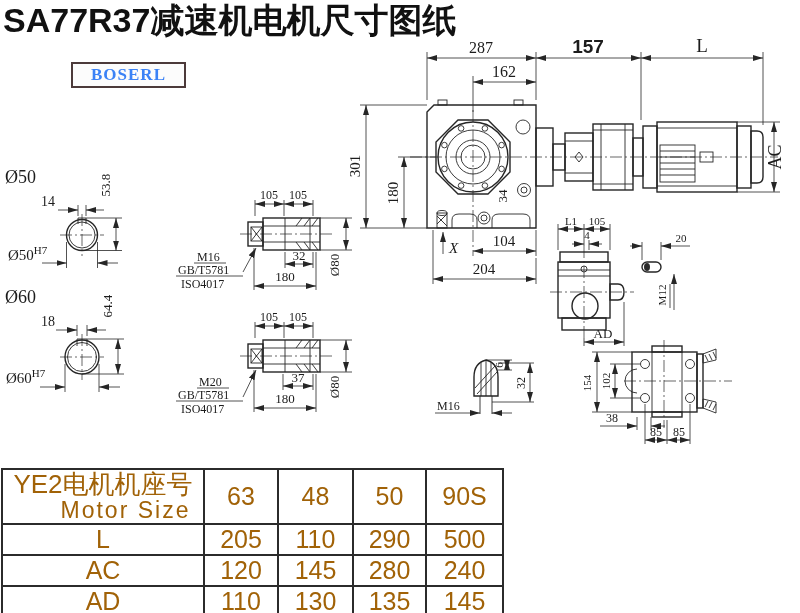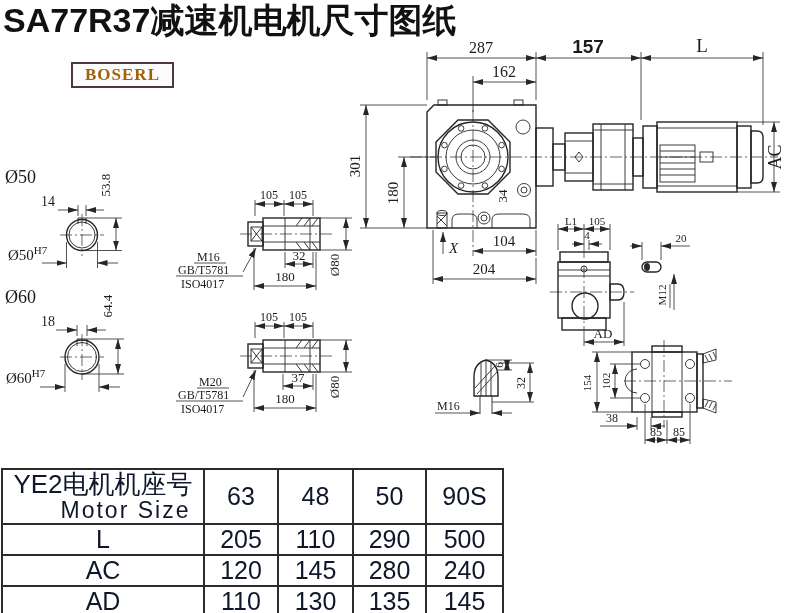--- a/index.html
+++ b/index.html
@@ -1,37 +1,37 @@
 <!DOCTYPE html>
 <html><head>
 <meta charset="utf-8">
 <style>
   html,body{margin:0;padding:0;background:#fff;}
   #page{position:relative;width:800px;height:613px;background:#fff;overflow:hidden;
         font-family:"Liberation Sans",sans-serif;}
   #title{position:absolute;left:3px;top:-2px;font-size:34px;font-weight:700;color:#111;
          letter-spacing:0px;white-space:nowrap;}
   #logo{position:absolute;left:71px;top:62px;border:2px solid #4c3a3a;background:#fcfcfc;
-        padding:1px 12px;font-family:"Liberation Serif",serif;font-weight:700;font-size:17px;
-        color:#a16207;letter-spacing:1px;}
+        padding:1px 18px;font-family:"Liberation Serif",serif;font-weight:700;font-size:17px;
+        color:#3b82f6;letter-spacing:1px;}
   svg{position:absolute;left:0;top:0;}
   svg text{fill:#1c1c1c;font-family:"Liberation Serif",serif;}
   .o{fill:none;stroke:#262626;stroke-width:1.4;}
   .i{fill:none;stroke:#262626;stroke-width:.9;}
   .d{fill:none;stroke:#262626;stroke-width:.8;}
   .cl{fill:none;stroke:#262626;stroke-width:.7;stroke-dasharray:12 3 2 3;}
   .tm{text-anchor:middle;}
   .t11{font-size:11px}.t12{font-size:12px}.t13{font-size:13px}.t14{font-size:14px}
   .t15{font-size:15px}.t16{font-size:16px}.t18{font-size:18px}.t19{font-size:19px}
   .sans{font-family:"Liberation Sans",sans-serif;font-weight:700;}
   .it{font-style:italic;}
   #size-table{position:absolute;left:1px;top:468px;border-collapse:collapse;table-layout:fixed;
         background:#fff;}
   #size-table td{border:2px solid #2b2b2b;text-align:center;vertical-align:middle;
-        color:#0f172a;padding:0;font-size:25px;}
+        color:#a16207;padding:0;font-size:25px;}
   #size-table .hdr td{height:53px;}
   #size-table .r td{height:29px;}
   .hcn{font-size:26px;line-height:1.05;}
   .hen{font-size:23px;letter-spacing:2px;line-height:1.05;padding-left:45px;}
 </style>
 </head>
 <body>
 
 <div id="page">
 

